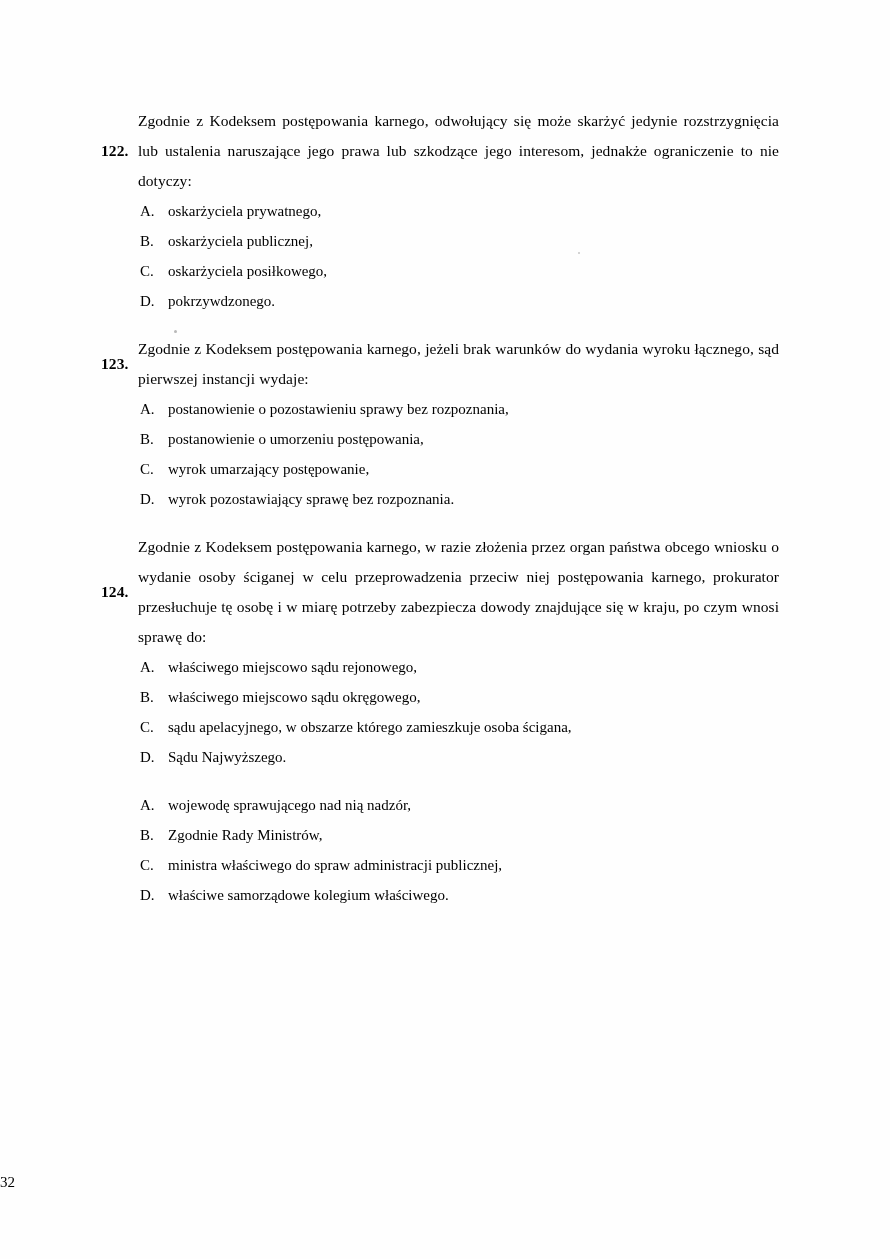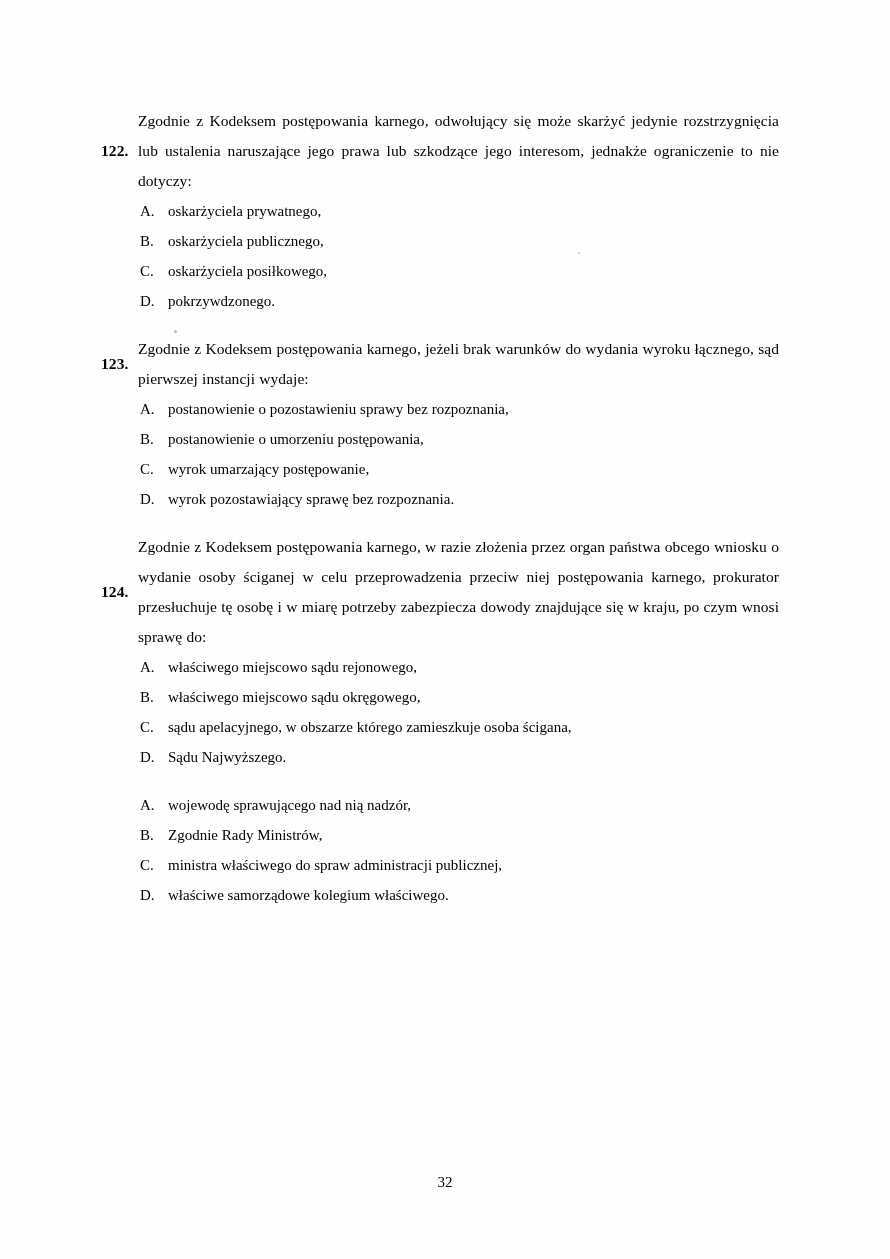--- a/index.html
+++ b/index.html
@@ -72,21 +72,21 @@
     font-weight: normal;
   }
   .option-text {
     flex: 1 1 auto;
   }
   .page-number {
     position: absolute;
     left: 0;
     right: 0;
     top: 1172px;
-    text-align: center;
+    text-align: left;
     font-size: 15px;
     line-height: 20px;
   }
   .speck {
     position: absolute;
     background: #9a9a9a;
     border-radius: 50%;
   }
   .speck-a {
     left: 578px;
@@ -118,21 +118,21 @@
         <div class="q-number">122.</div>
         <div class="q-stem">Zgodnie z Kodeksem postępowania karnego, odwołujący się może skarżyć jedynie rozstrzygnięcia lub ustalenia naruszające jego prawa lub szkodzące jego interesom, jednakże ograniczenie to nie dotyczy:</div>
       </div>
       <ul class="options">
         <li class="option">
           <span class="option-letter">A.</span>
           <span class="option-text">oskarżyciela prywatnego,</span>
         </li>
         <li class="option">
           <span class="option-letter">B.</span>
-          <span class="option-text">oskarżyciela publicznego,</span>
+          <span class="option-text">oskarżyciela publicznej,</span>
         </li>
         <li class="option">
           <span class="option-letter">C.</span>
           <span class="option-text">oskarżyciela posiłkowego,</span>
         </li>
         <li class="option">
           <span class="option-letter">D.</span>
           <span class="option-text">pokrzywdzonego.</span>
         </li>
       </ul>

